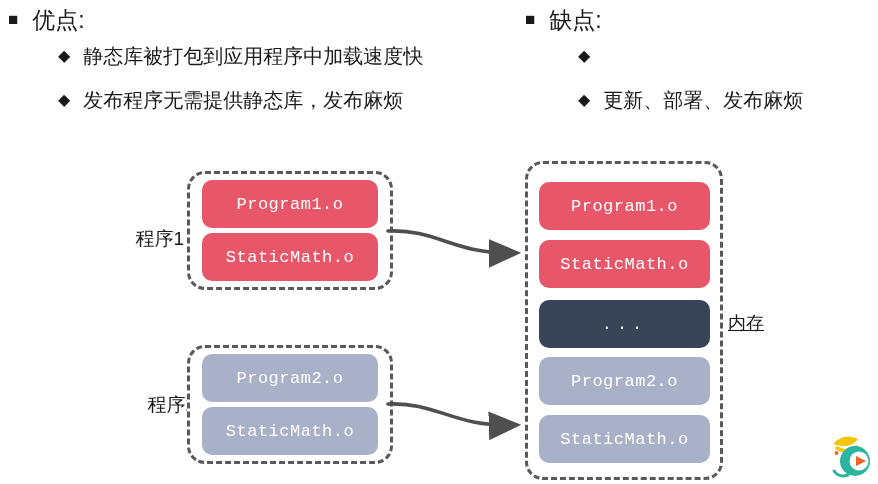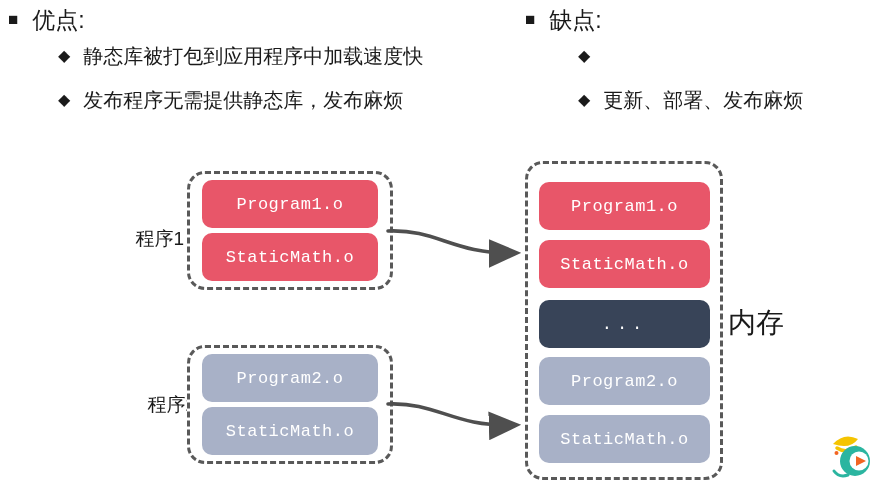--- a/index.html
+++ b/index.html
@@ -70,21 +70,21 @@
 
   .group-label {
     position: absolute;
     font-size: 19px; line-height: 24px;
     width: 64px; text-align: right; white-space: nowrap;
   }
   #group1-label { left: 120px; top: 219px; margin-top: 8px; }
   #group2-label { left: 132px; top: 393px; }
   #memory-label {
     position: absolute; left: 728px; top: 310px;
-    font-size: 28px; line-height: 26px; white-space: nowrap;
+    font-size: 18px; line-height: 26px; white-space: nowrap; text-decoration: underline;
   }
 
   #arrow-layer {
     position: absolute; left: 0; top: 0;
     width: 878px; height: 484px;
     pointer-events: none;
   }
 
   #brand-logo { position: absolute; left: 830px; top: 427px; width: 46px; height: 54px; }
 </style>

